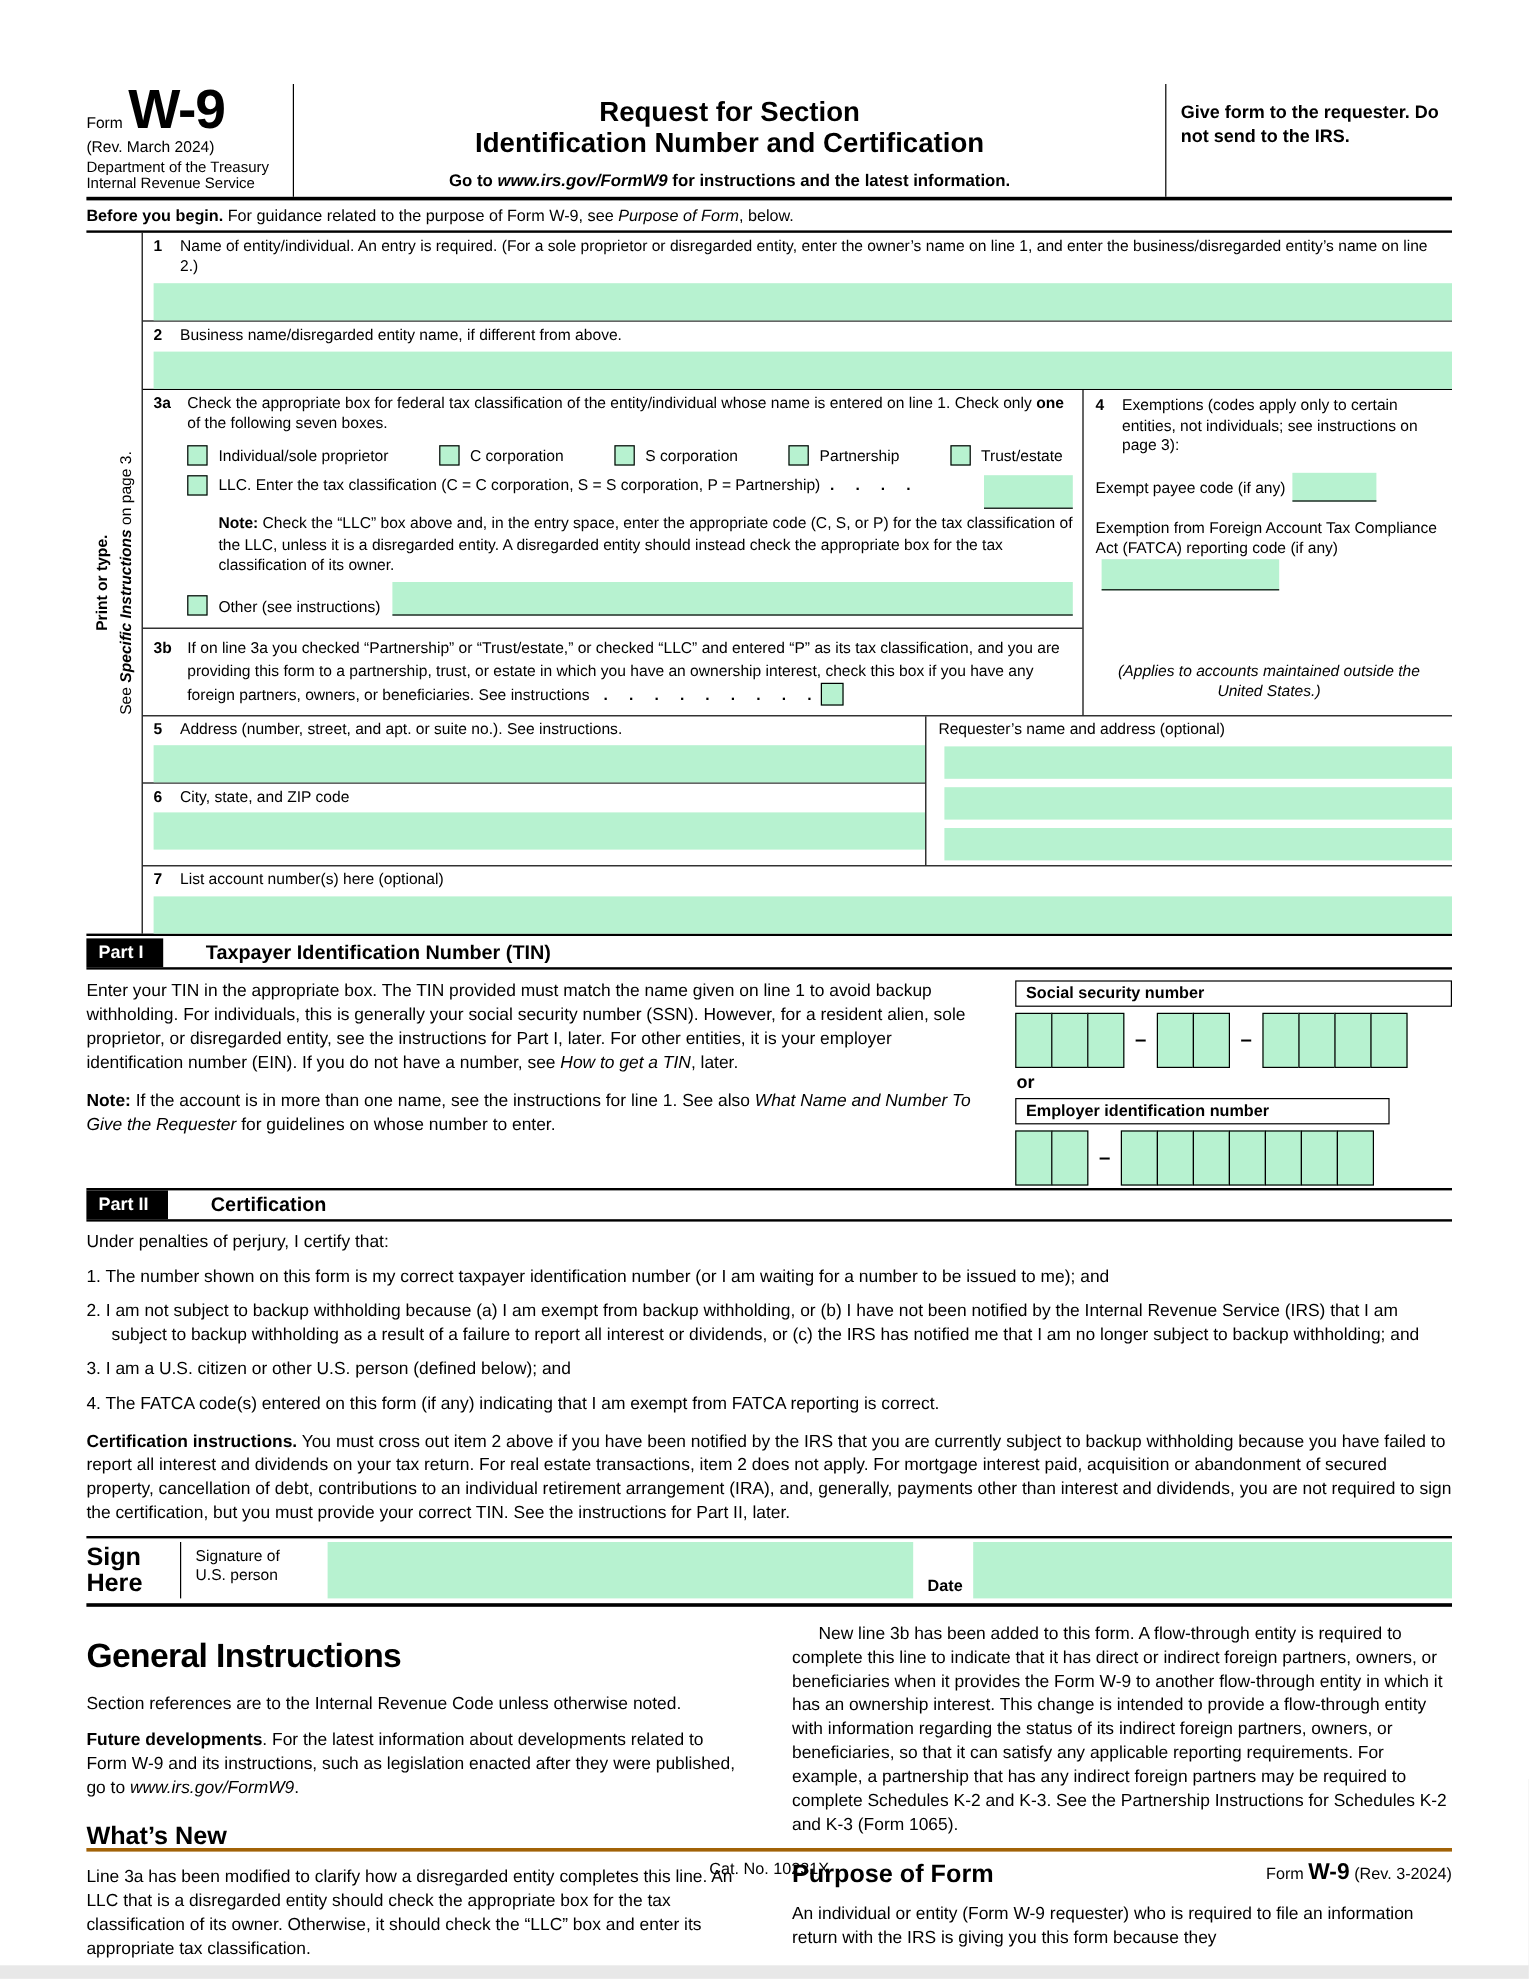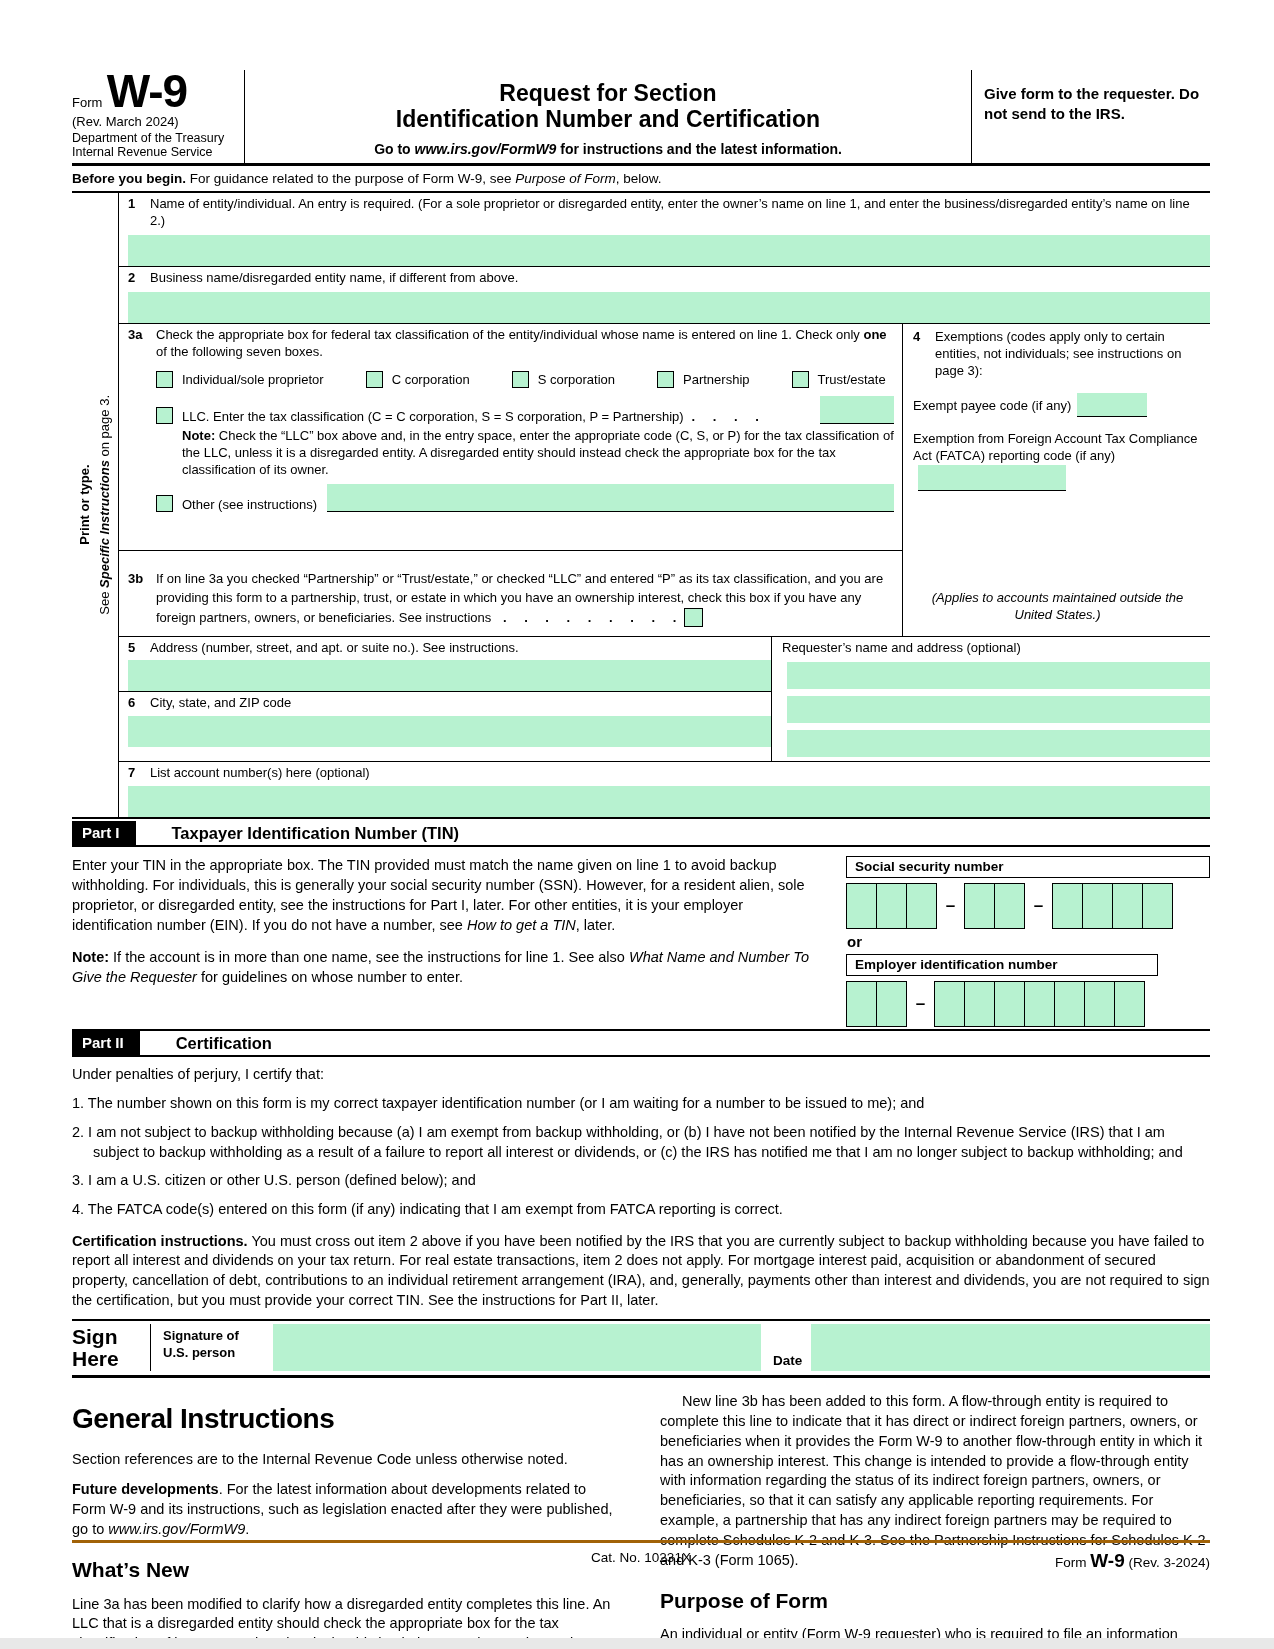--- a/index.html
+++ b/index.html
@@ -42,29 +42,29 @@
   .input-bar { height:31px; margin:5px 0 0 9px; }
   .input-bar.pad-b { margin-bottom:0; }
 
   .row3 { display:flex; }
   .col-3ab { flex:1; }
   .blk-3a { padding-bottom:4px; }
   .cb-row { display:flex; align-items:center; gap:0; margin:10px 0 4px 37px; font-size:13px; }
   .cb { display:inline-block; width:17px; height:17px; background:#b7f2d0; border:1.2px solid #000; flex:none; vertical-align:-3px; }
   .cb-row .cb { margin-right:9px; }
   .cb-opt { display:flex; align-items:center; }
-  .llc-row { display:flex; align-items:flex-end; margin:8px 8px 2px 37px; font-size:13px; }
+  .llc-row { display:flex; align-items:flex-start; margin:8px 8px 2px 37px; font-size:13px; }
   .llc-row .cb { margin-right:9px; }
   .leader { font-weight:bold; letter-spacing:0; word-spacing:14px; margin:0 8px; white-space:nowrap; }
   .llc-entry { width:74px; height:28px; border-bottom:1px solid #000; margin-left:auto; }
   .note-3a { font-size:13px; line-height:1.32; margin:3px 8px 0 63px; }
   .other-row { display:flex; align-items:flex-end; margin:6px 8px 6px 37px; font-size:13px; }
   .other-row .cb { margin-right:9px; }
   .other-bar { flex:1; height:28px; margin-left:10px; border-bottom:1px solid #000; }
-  .blk-3b { border-top:1px solid #000; padding:16px 6px 8px 0;margin-top:28px; }
+  .blk-3b { border-top:1px solid #000; padding:4px 6px 8px 0; }
   .t3b { font-size:13px; line-height:1.45; }
   .cb-3b { width:19px; height:19px; vertical-align:-5px; }
 
   .col-4 { width:308px; border-left:1.5px solid #000; padding:5px 8px 6px 10px; font-size:13px; line-height:1.3; display:flex; flex-direction:column; }
   .l4-head { display:flex; }
   .exempt-row { margin-top:14px; }
   .small-entry { display:inline-block; width:70px; height:24px; background:#b7f2d0; border-bottom:1px solid #000; vertical-align:-7px; margin-left:6px; }
   .fatca-text { margin-top:14px; }
   .fatca-entry { display:inline-block; width:148px; height:26px; background:#b7f2d0; border-bottom:1px solid #000; vertical-align:-8px; margin-left:5px; }
   .applies { font-style:italic; text-align:center; margin-top:auto; padding:12px 4px 6px; }
@@ -96,21 +96,21 @@
 
   
   .p2-body { font-size:14.5px; line-height:1.36; padding-top:8px; }
   .p2-intro { margin-bottom:9px; }
   .p2-item { margin-bottom:9px; padding-left:21px; text-indent:-21px; }
   .ci-para { margin-top:12px; }
 
   
   .sign-row { display:flex; border-top:2px solid #000; border-bottom:3.5px solid #000; margin-top:8px; padding:3px 0 4px; min-height:52px; }
   .sign-here { width:78px; font-size:21px; font-weight:bold; line-height:1.08; padding-top:2px; }
-  .sig-label { width:123px; border-left:1.5px solid #000; font-size:13px; font-weight:bold; line-height:1.3; padding:4px 0 0 12px; }
+  .sig-label { width:123px; border-left:1.5px solid #000; font-size:13px; font-weight:normal; line-height:1.3; padding:4px 0 0 12px; }
   .sig-area { width:488px; }
   .date-label { font-weight:bold; font-size:13.5px; padding:0 9px 0 12px; align-self:flex-end; margin-bottom:3px; }
   .date-area { flex:1; }
 
   
   .instr { display:flex; gap:38px; margin-top:14px; font-size:14.5px; line-height:1.37; }
   .instr-col { flex:1; }
   .gi-title { font-size:28px; font-weight:bold; margin:8px 0 12px; letter-spacing:-0.5px; }
   .instr p { margin-bottom:10px; }
   .sub-title { font-size:21px; font-weight:bold; margin:16px 0 10px; }

